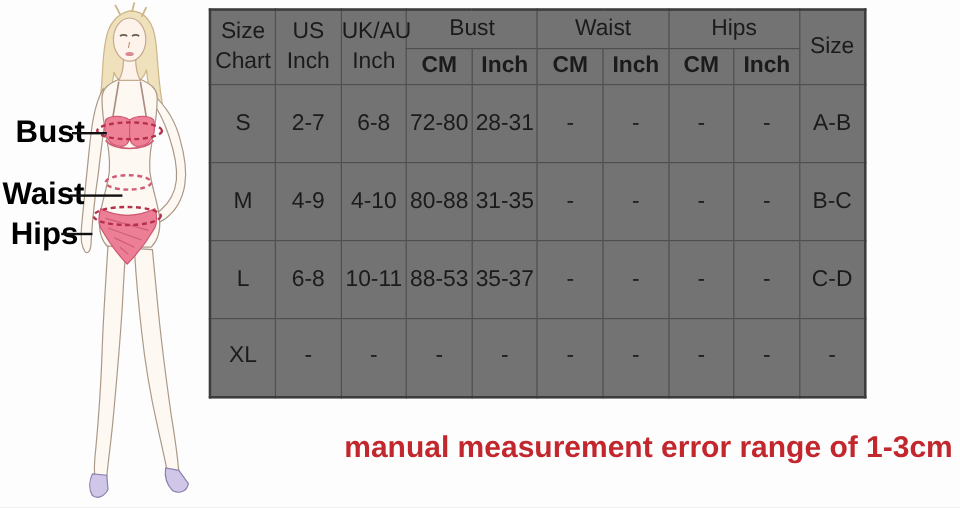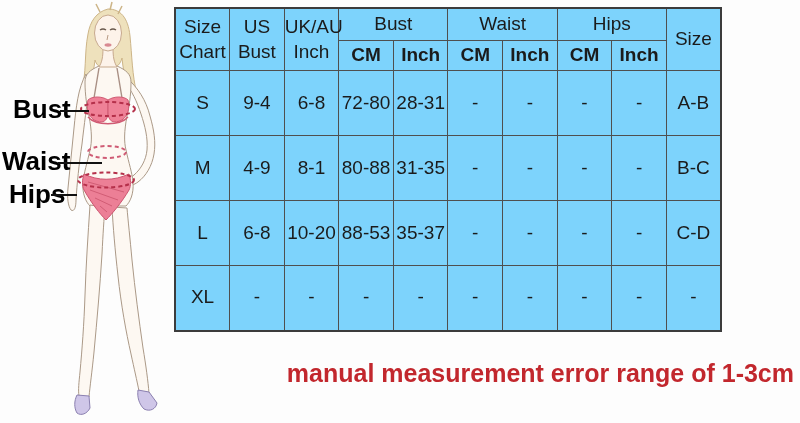--- a/index.html
+++ b/index.html
@@ -17,21 +17,21 @@
   .lbl-bust{left:13px;top:96px;}
   .lbl-waist{left:2px;top:148px;}
   .lbl-hips{left:9px;top:181px;}
   .leader{position:absolute;height:2px;background:#111;}
   .leader-bust{left:60px;top:110px;width:29px;}
   .leader-waist{left:58px;top:162px;width:44px;}
   .leader-hips{left:51px;top:194px;width:26px;}
   
   .size-table{
     position:absolute;left:174px;top:7px;width:548px;
-    border-collapse:collapse;table-layout:fixed;background:#7dd3fc;
+    border-collapse:collapse;table-layout:fixed;background:#737373;
     border:2px solid #3c3c3c;
   }
   .size-table th,.size-table td{
     border:1px solid #4f4f4f;text-align:center;vertical-align:middle;
     font-size:19px;font-weight:normal;color:#1b1b1b;padding:0;line-height:1.3;
   }
   .size-table thead tr.hrow1 th{height:31px;}
   .size-table thead tr.hrow2 th{height:29px;font-weight:bold;}
   .size-table tbody tr{height:65px;}
   
@@ -94,65 +94,65 @@
     <div class="measure-label lbl-hips">Hips</div>
     <div class="leader leader-bust"></div>
     <div class="leader leader-waist"></div>
     <div class="leader leader-hips"></div>
   </div>
 
   <table class="size-table">
     <thead>
       <tr class="hrow1">
         <th rowspan="2">Size Chart</th>
-        <th rowspan="2">US Bust</th>
+        <th rowspan="2">US Inch</th>
         <th rowspan="2">UK/AU Inch</th>
         <th colspan="2">Bust</th>
         <th colspan="2">Waist</th>
         <th colspan="2">Hips</th>
         <th rowspan="2">Size</th>
       </tr>
       <tr class="hrow2">
         <th>CM</th>
         <th>Inch</th>
         <th>CM</th>
         <th>Inch</th>
         <th>CM</th>
         <th>Inch</th>
       </tr>
     </thead>
     <tbody>
       <tr>
         <td>S</td>
-        <td>9-4</td>
+        <td>2-7</td>
         <td>6-8</td>
         <td>72-80</td>
         <td>28-31</td>
         <td>-</td>
         <td>-</td>
         <td>-</td>
         <td>-</td>
         <td>A-B</td>
       </tr>
       <tr>
         <td>M</td>
         <td>4-9</td>
-        <td>8-1</td>
+        <td>4-10</td>
         <td>80-88</td>
         <td>31-35</td>
         <td>-</td>
         <td>-</td>
         <td>-</td>
         <td>-</td>
         <td>B-C</td>
       </tr>
       <tr>
         <td>L</td>
         <td>6-8</td>
-        <td>10-20</td>
+        <td>10-11</td>
         <td>88-53</td>
         <td>35-37</td>
         <td>-</td>
         <td>-</td>
         <td>-</td>
         <td>-</td>
         <td>C-D</td>
       </tr>
       <tr>
         <td>XL</td>

